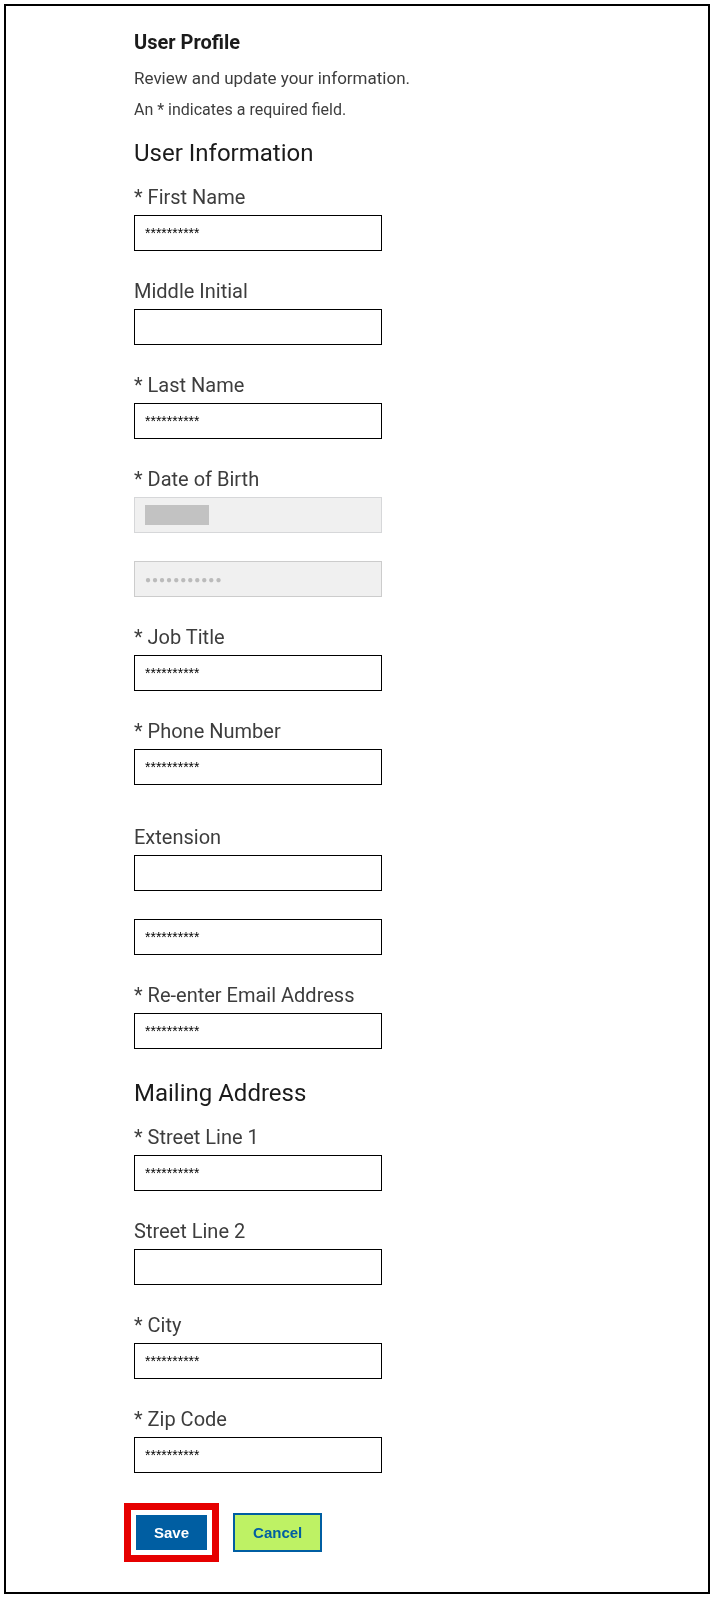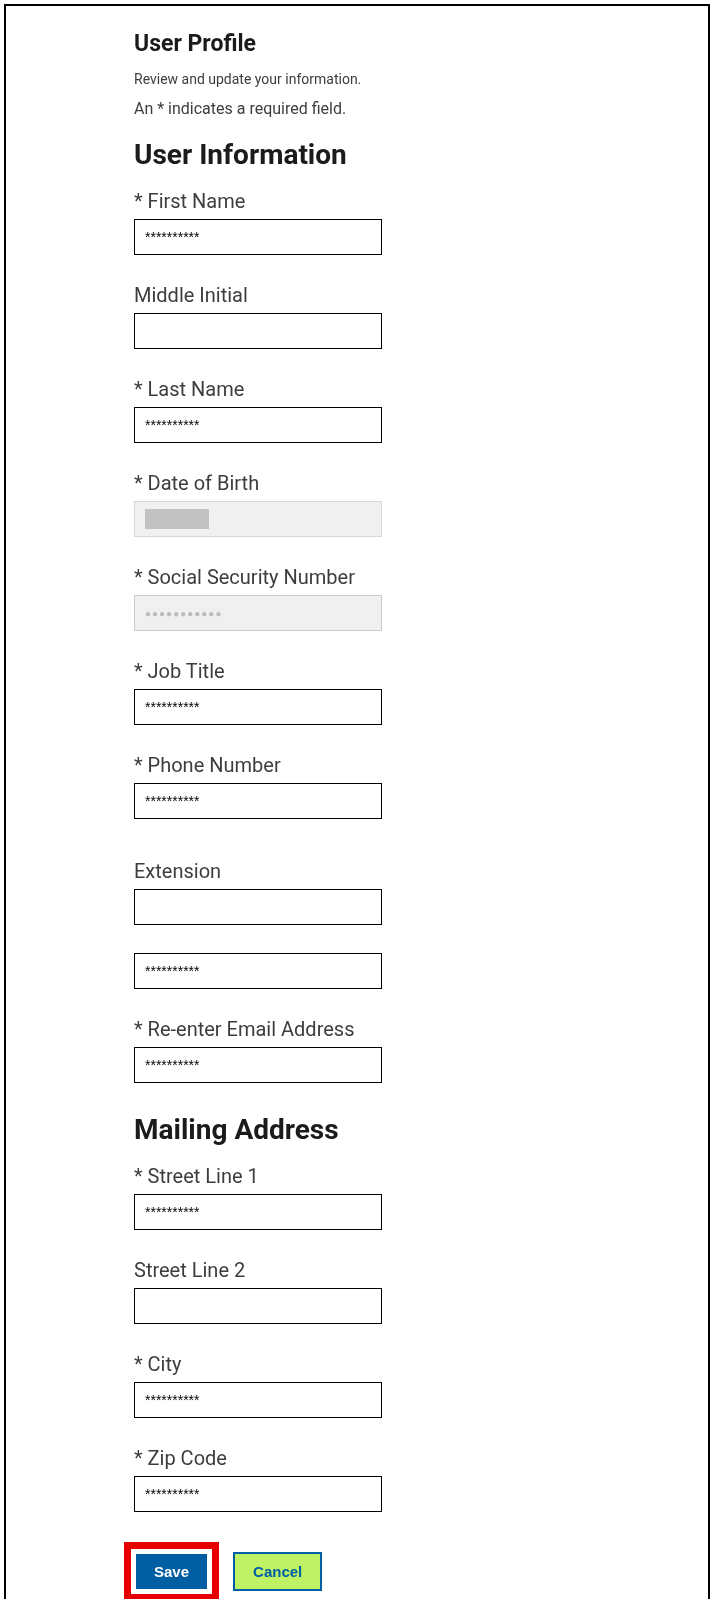--- a/index.html
+++ b/index.html
@@ -13,38 +13,38 @@
       border: 2px solid #000;
       margin: 4px;
       padding: 24px 0 30px 0;
       min-height: 1589px;
     }
     .content {
       width: 445px;
       margin-left: 128px;
     }
     h1 {
-      font-size: 23px;
+      font-size: 20px;
       font-weight: 700;
       color: #1b1b1b;
       margin-bottom: 14px;
     }
     .subtitle {
-      font-size: 14px;
+      font-size: 17px;
       color: #3d3d3d;
       margin-bottom: 12px;
     }
     .req-note {
       font-size: 16px;
       color: #3d3d3d;
       margin-bottom: 20px;
     }
     h2 {
-      font-size: 28px;
-      font-weight: 700;
+      font-size: 24px;
+      font-weight: 400;
       color: #1b1b1b;
       margin-top: 14px;
       margin-bottom: 18px;
     }
     .form-group {
       margin-bottom: 28px;
     }
     .form-label {
       display: block;
       font-size: 20px;
@@ -168,21 +168,20 @@
     </div>
 
     <div class="form-group">
       <label class="form-label">* Date of Birth</label>
       <div class="text-input disabled-dob">
         <span class="dob-bar"></span>
       </div>
     </div>
 
     <div class="form-group">
-      <label class="form-label">* Social Security Number</label>
       <div class="text-input disabled" style="display:flex;align-items:center;">
         <span class="dots">●●●●●●●●●●●</span>
       </div>
     </div>
 
     <div class="form-group">
       <label class="form-label">* Job Title</label>
       <input class="text-input" value="**********" style="">
     </div>
 

